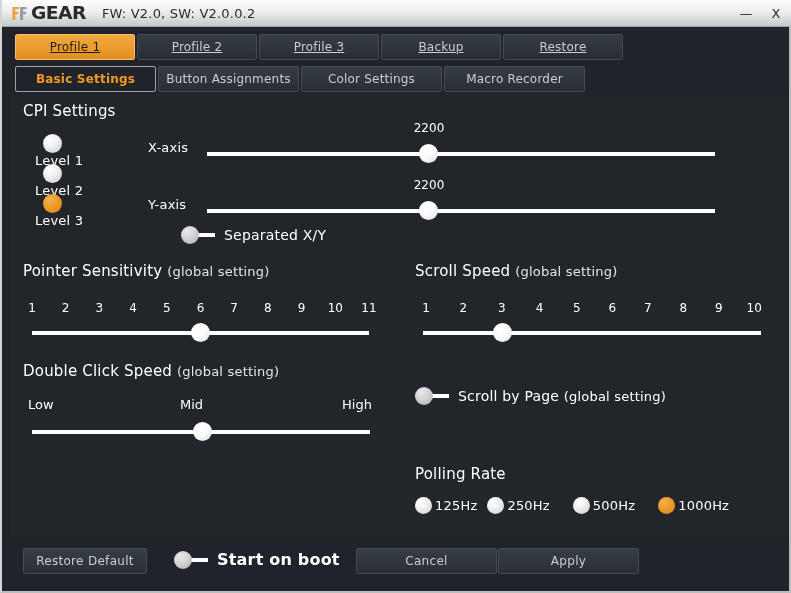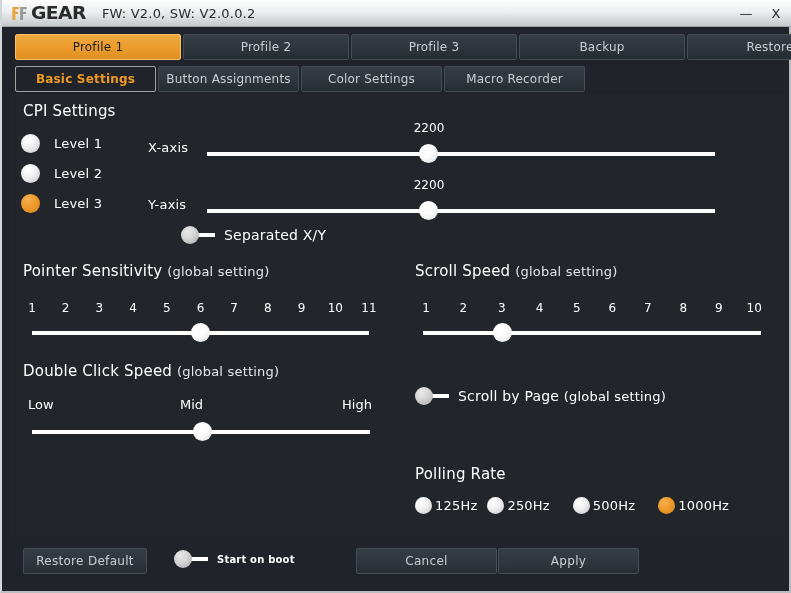--- a/index.html
+++ b/index.html
@@ -60,21 +60,21 @@
   .tab {
     height: 26px;
     display: flex; align-items: center; justify-content: center;
     font-size: 12px; letter-spacing: 0.2px;
     background: linear-gradient(to bottom, #353c44 0%, #2f353c 55%, #272c33 100%);
     color: #c9ced2;
     border: 1px solid #444c55;
     border-radius: 2px;
     cursor: default;
   }
-  .tab.w-profile { width: 166px; }
+  .tab.w-profile { width: 120px; text-decoration: underline; }
   .tab.w-sub { width: 141px; }
   .tab.active-fill {
     background: linear-gradient(to bottom, #f0a83f 0%, #eb9c2c 55%, #df8f20 100%);
     color: #1d1d1d; border: 1px solid #f6c070;
     font-weight: 400;
   }
   .tab.active-text {
     background: #20242a;
     border: 1px solid #a3a3a3;
     color: #ef9a23;
@@ -89,21 +89,21 @@
   }
 
   .sec-title {
     position: absolute;
     font-size: 15px; color: #ffffff; font-weight: 400;
     letter-spacing: 0.2px; white-space: nowrap;
   }
   .sec-title .sub { font-size: 13px; color: #e3e6e8; }
 
   
-  .radio-row { position: absolute; display: flex; align-items: center; }
+  .radio-row { position: absolute; display: flex; align-items: center; flex-direction: column; }
   .radio {
     width: 19px; height: 19px; border-radius: 50%;
     background: radial-gradient(circle at 36% 30%, #ffffff 0%, #f2f2f2 38%, #c9c9c9 100%);
     flex: none;
   }
   .radio.on {
     background: radial-gradient(circle at 36% 30%, #f5b152 0%, #ef9c2b 42%, #d8821a 100%);
   }
   .radio-label {
     margin-left: 14px; font-size: 13px; color: #ffffff;
@@ -146,21 +146,21 @@
   .toggle .tknob {
     position: absolute; left: 0; top: 0; width: 18px; height: 18px;
     border-radius: 50%;
     background: radial-gradient(circle at 36% 30%, #e9e9e9 0%, #d5d5d5 42%, #a9a9a9 100%);
   }
   .toggle-label {
     margin-left: 9px; font-size: 14px; color: #ffffff; letter-spacing: 0.2px;
     white-space: nowrap;
   }
   .toggle-label .sub { font-size: 13px; }
-  .toggle-label.bold { font-weight: 700; font-size: 10px; }
+  .toggle-label.bold { font-weight: 700; font-size: 16px; }
 
   
   .poll-row { position: absolute; display: flex; align-items: center; }
   .poll-item { display: flex; align-items: center; }
   .poll-item .radio { width: 17px; height: 17px; }
   .poll-label { margin-left: 3px; font-size: 13px; color: #ffffff; letter-spacing: 0.2px; }
 
   
   .footer {
     position: absolute; left: 8px; top: 537px;

